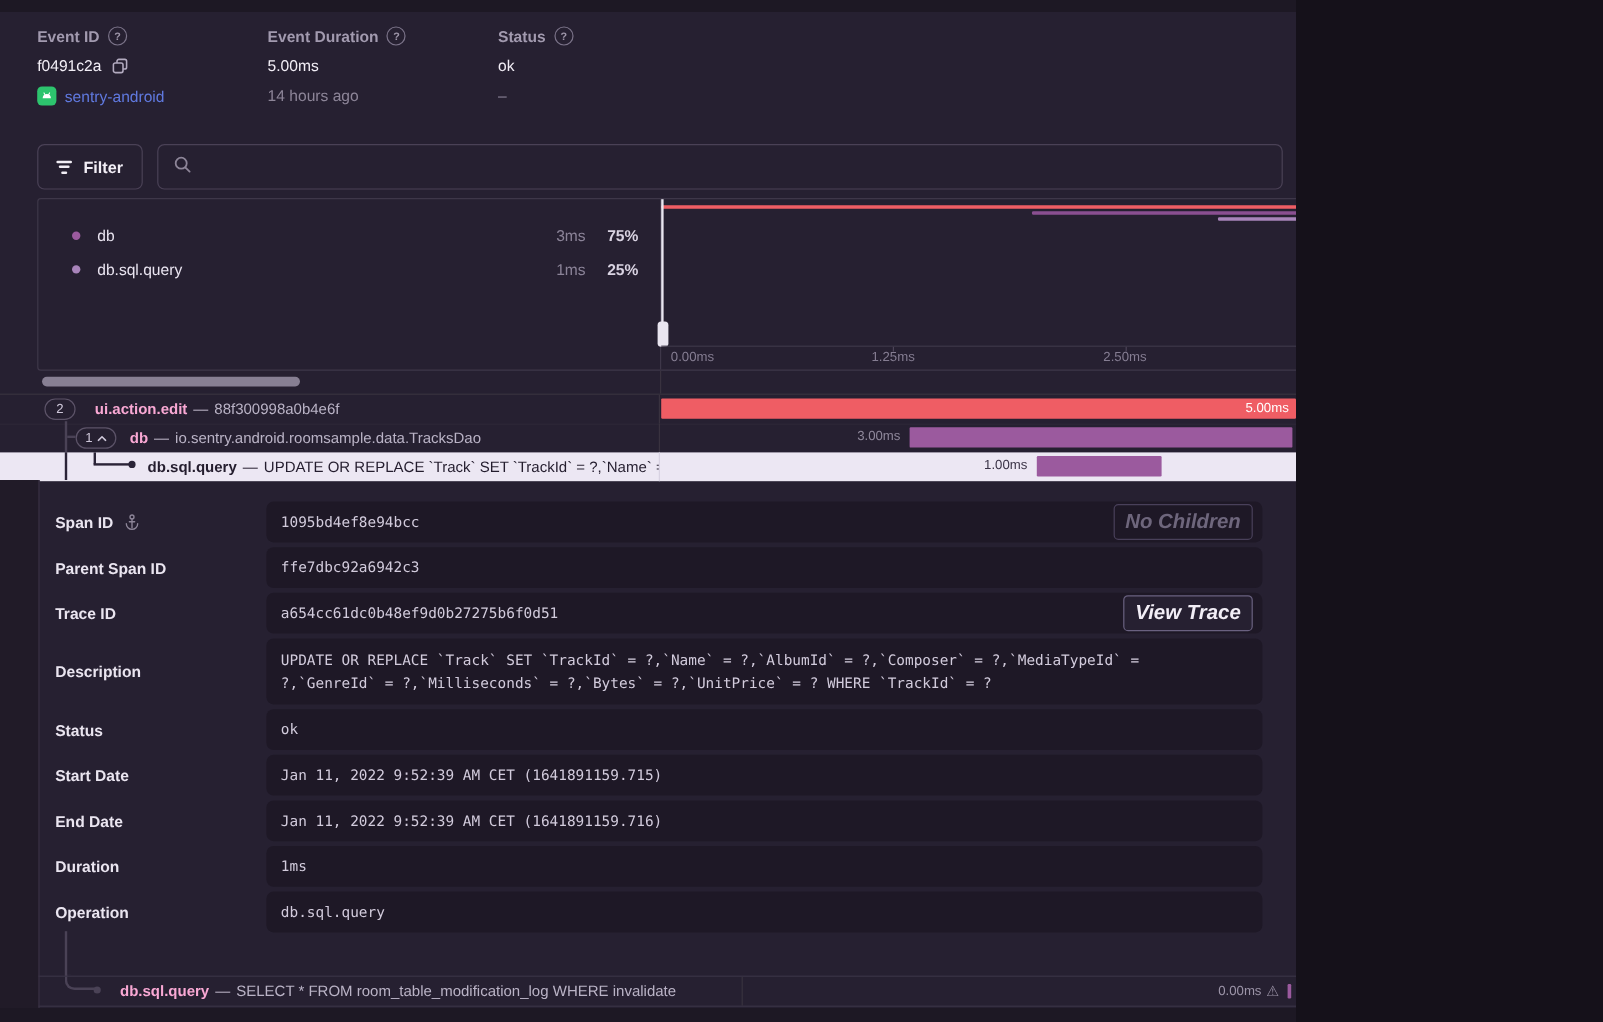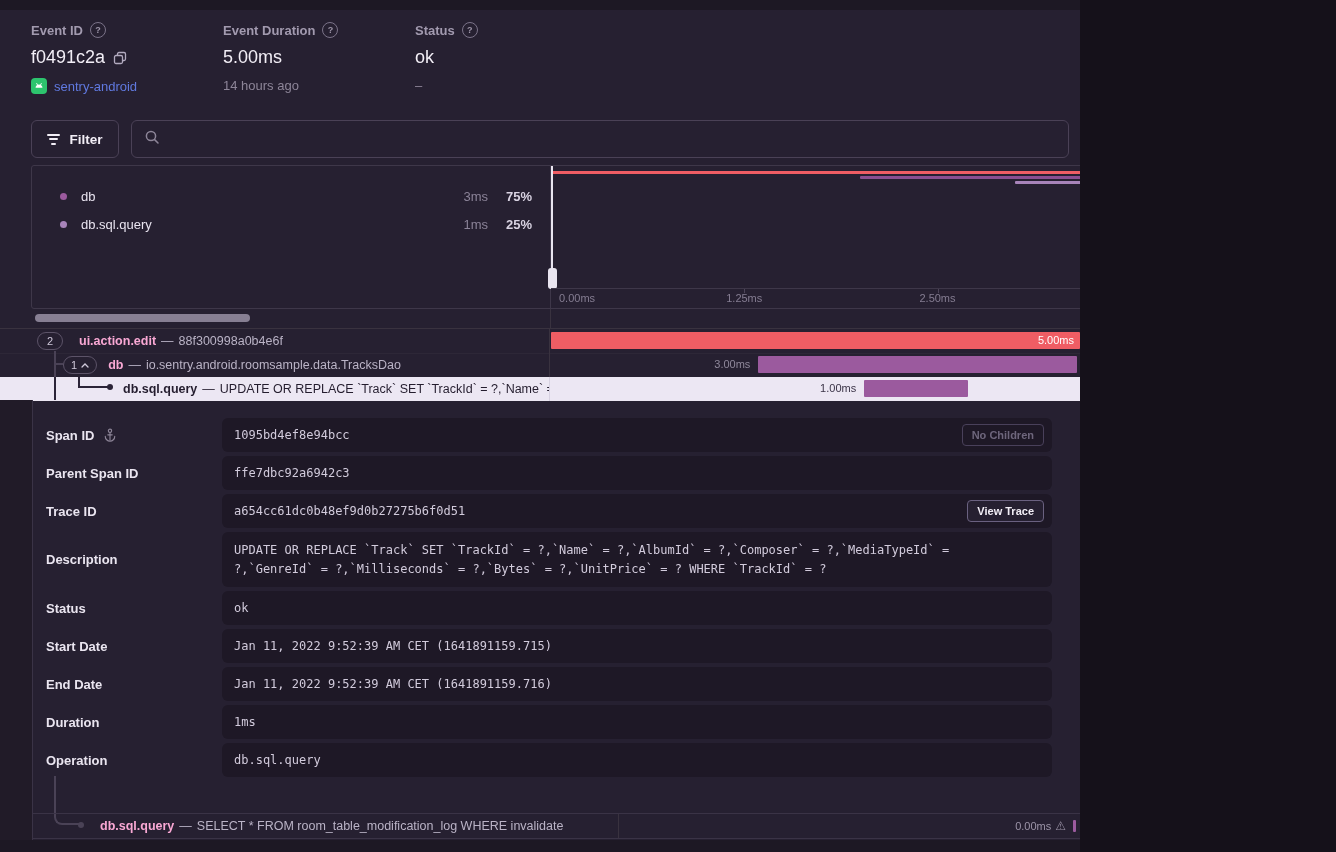--- a/index.html
+++ b/index.html
@@ -8,21 +8,21 @@
   .strip-top{position:absolute;top:0;left:0;right:0;height:10px;background:#1d1824;}
   .strip-bottom{position:absolute;bottom:0;left:0;right:0;height:12px;background:#1d1824;}
   .strip-left{position:absolute;top:400px;left:0;width:32px;height:440px;background:#211b28;border-right:1px solid #3a3346;}
 
   
   .hcol{position:absolute;top:22px;}
   .hcol.c1{left:31px;} .hcol.c2{left:223px;} .hcol.c3{left:415px;}
   .hlabel{display:flex;align-items:center;gap:7px;font-size:13px;font-weight:bold;color:#a29aaf;}
   .qicon{width:14px;height:14px;border:1px solid #7b7389;border-radius:50%;display:flex;align-items:center;justify-content:center;
          font-size:9px;color:#9d95a8;font-weight:bold;}
-  .hvalue{margin-top:9px;font-size:18px;color:#f2eef6;display:flex;align-items:center;gap:8px;}
+  .hvalue{margin-top:9px;font-size:13px;color:#f2eef6;display:flex;align-items:center;gap:8px;}
   .hsub{margin-top:10px;font-size:13px;color:#8d8598;display:flex;align-items:center;gap:7px;}
   .link{color:#6079df;}
   .android-chip{width:16px;height:16px;border-radius:4px;background:#2dc46e;display:flex;align-items:center;justify-content:center;}
   .copy-icon svg, .anchor-icon svg{display:block;}
 
   
   .toolbar{position:absolute;top:120px;left:31px;right:11px;height:38px;display:flex;gap:12px;}
   .filter-btn{width:88px;height:38px;box-sizing:border-box;border:1px solid #4a4156;border-radius:6px;
               display:flex;align-items:center;justify-content:center;gap:9px;cursor:pointer;}
   .filter-btn span.txt{font-size:13.5px;font-weight:bold;color:#f2eef6;}
@@ -86,21 +86,21 @@
   
   .details{position:absolute;top:418px;left:46px;right:28px;display:flex;flex-direction:column;gap:4px;}
   .drow{display:flex;align-items:center;}
   .dlabel{width:176px;flex:0 0 176px;font-size:13px;font-weight:bold;color:#eae5f0;display:flex;align-items:center;gap:9px;}
   .dval{flex:1;background:#1e1826;border-radius:6px;min-height:34px;box-sizing:border-box;display:flex;align-items:center;
         padding:4px 12px;font-family:"DejaVu Sans Mono",monospace;font-size:12px;color:#d2cbdc;position:relative;}
   .dval.multiline{padding:9px 12px;line-height:1.55;}
   .dval .valtext{padding-right:100px;}
   .dval.multiline .valtext{padding-right:12px;}
   .boxbtn{position:absolute;right:8px;top:50%;transform:translateY(-50%);border-radius:4px;padding:4px 9px;
-          font-family:"Liberation Sans",sans-serif;font-size:11px;font-weight:bold;white-space:nowrap;}
+          font-family:"Liberation Sans",sans-serif;font-size:17px;font-weight:bold;white-space:nowrap;font-style:italic;}
   .boxbtn.disabled{border:1px solid #49405a;color:#6e667c;}
   .boxbtn.primary{border:1px solid #6a6180;color:#f2eef6;cursor:pointer;background:#262031;}
 
   
   .footrow{position:absolute;top:813px;left:32px;right:0;height:26px;box-sizing:border-box;
            border-top:1px solid #3a3346;border-bottom:1px solid #3a3346;cursor:pointer;}
   .footrow .fleft{position:absolute;left:0;top:0;bottom:0;width:518px;border-right:1px solid #39323f;
                   overflow:hidden;display:flex;align-items:center;white-space:nowrap;padding-left:68px;}
   .footrow .fright{position:absolute;left:519px;right:0;top:0;bottom:0;}
   .fdur{position:absolute;right:14px;top:0;height:24px;line-height:24px;font-size:11px;color:#9c94a8;display:flex;align-items:center;gap:4px;}

